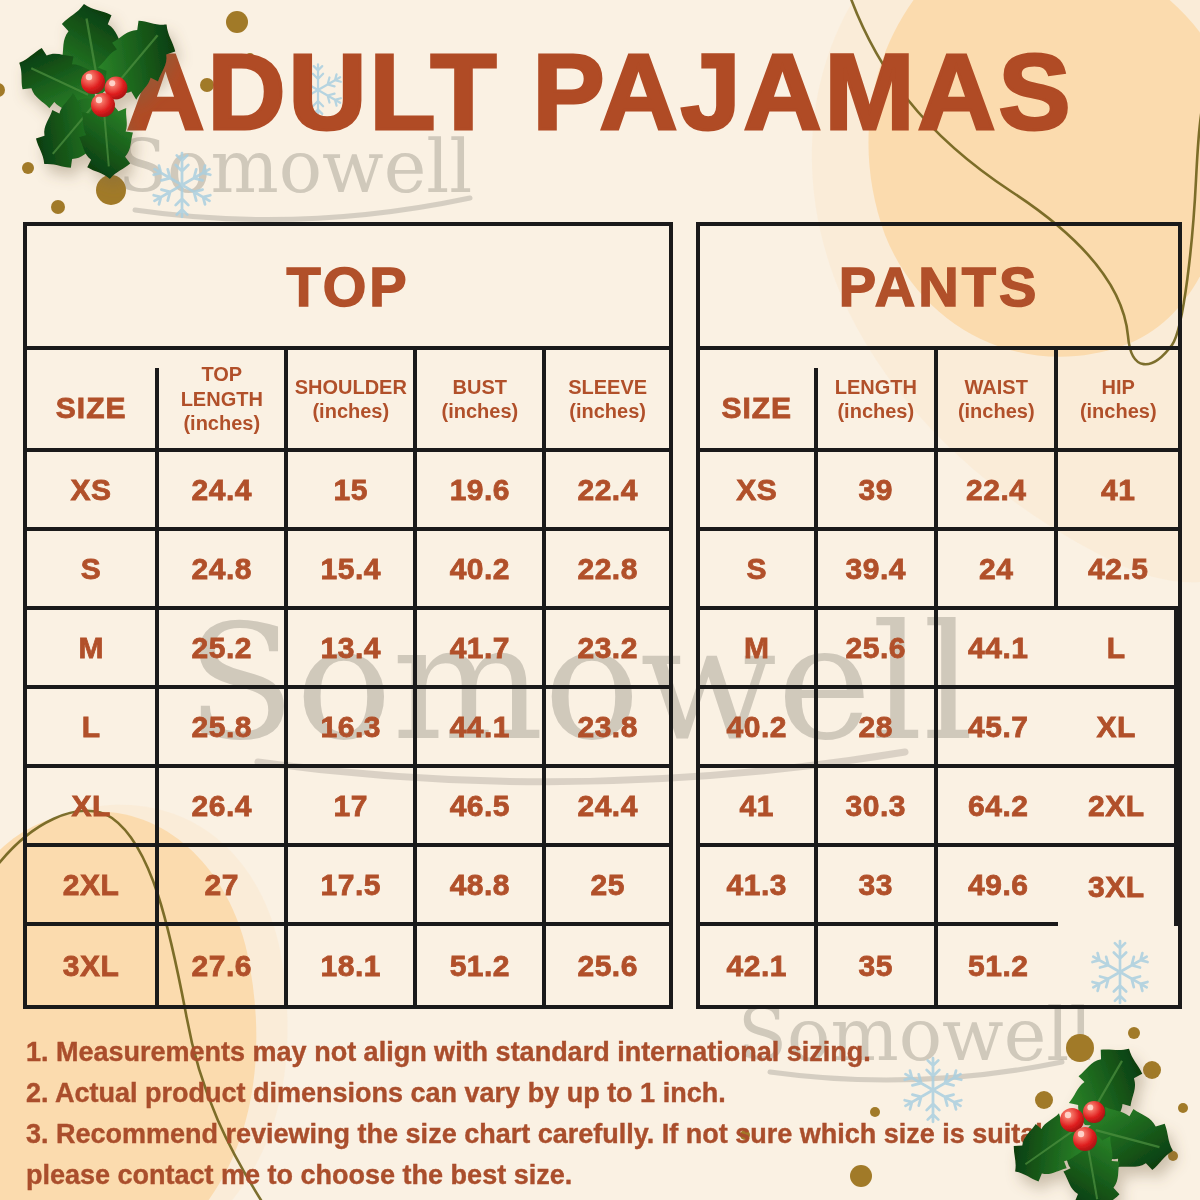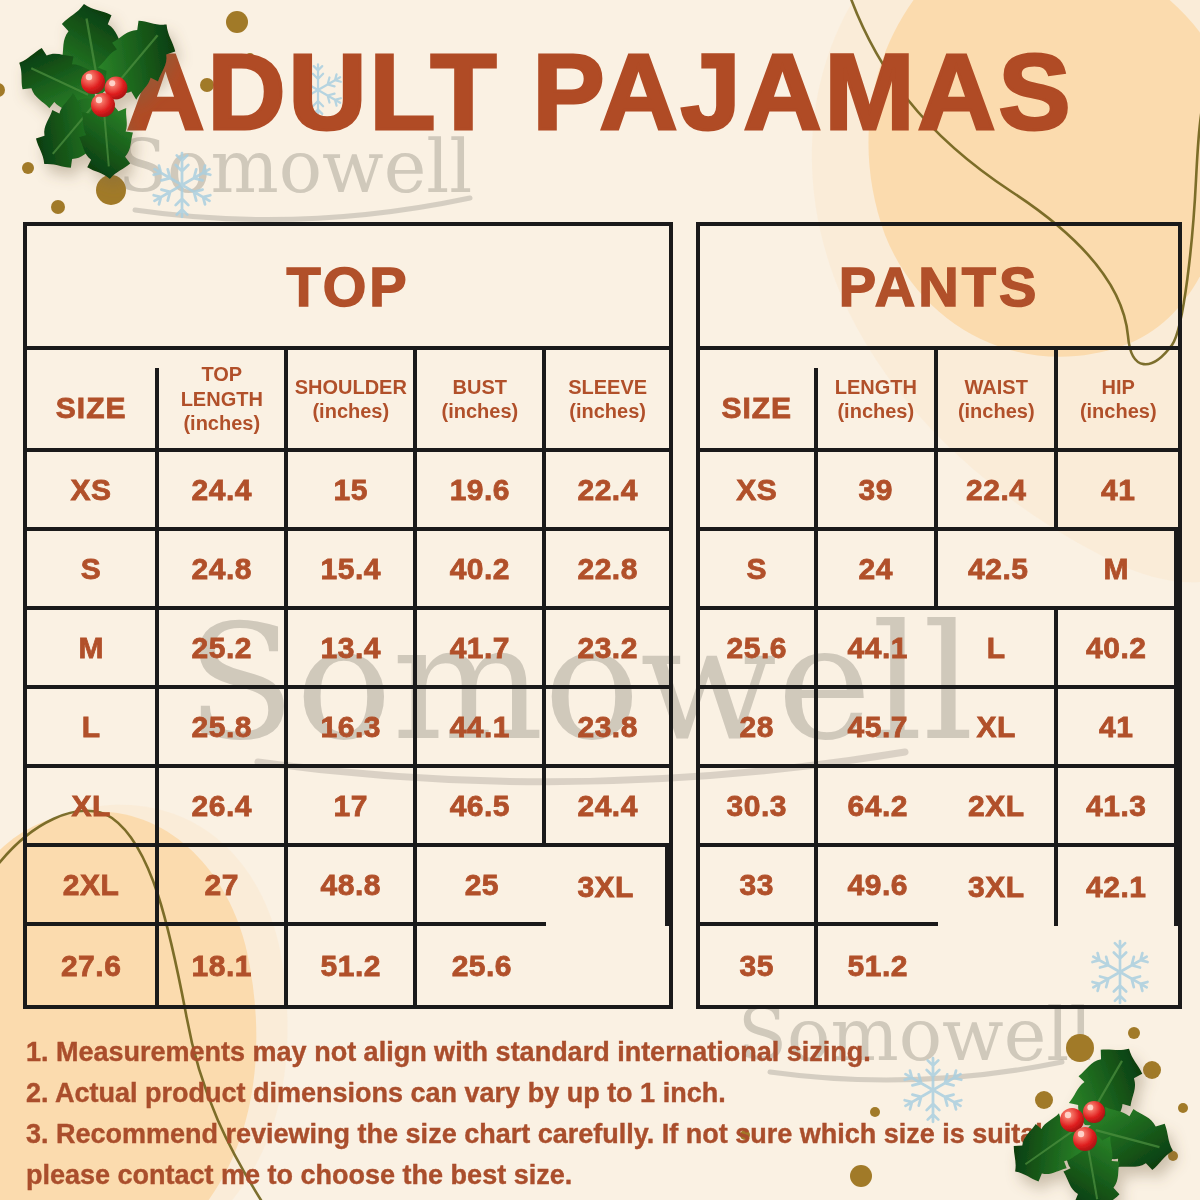--- a/index.html
+++ b/index.html
@@ -188,20 +188,21 @@
         <div class="cell td">16.3</div>
         <div class="cell td">44.1</div>
         <div class="cell td no-r">23.8</div>
         <div class="cell td">XL</div>
         <div class="cell td">26.4</div>
         <div class="cell td">17</div>
         <div class="cell td">46.5</div>
         <div class="cell td no-r">24.4</div>
         <div class="cell td">2XL</div>
         <div class="cell td">27</div>
+        <div class="cell td">17.5</div>
         <div class="cell td">48.8</div>
         <div class="cell td no-r">25</div>
         <div class="cell td no-b">3XL</div>
         <div class="cell td no-b">27.6</div>
         <div class="cell td no-b">18.1</div>
         <div class="cell td no-b">51.2</div>
         <div class="cell td no-r no-b">25.6</div>
       </div>
   </section>
 
@@ -221,20 +222,21 @@
         </div>
         <div class="cell th no-r">
           <span>HIP</span>
           <span>(inches)</span>
         </div>
         <div class="cell td">XS</div>
         <div class="cell td">39</div>
         <div class="cell td">22.4</div>
         <div class="cell td no-r">41</div>
         <div class="cell td">S</div>
+        <div class="cell td">39.4</div>
         <div class="cell td">24</div>
         <div class="cell td no-r">42.5</div>
         <div class="cell td">M</div>
         <div class="cell td">25.6</div>
         <div class="cell td no-r">44.1</div>
         <div class="cell td">L</div>
         <div class="cell td">40.2</div>
         <div class="cell td">28</div>
         <div class="cell td no-r">45.7</div>
         <div class="cell td">XL</div>

